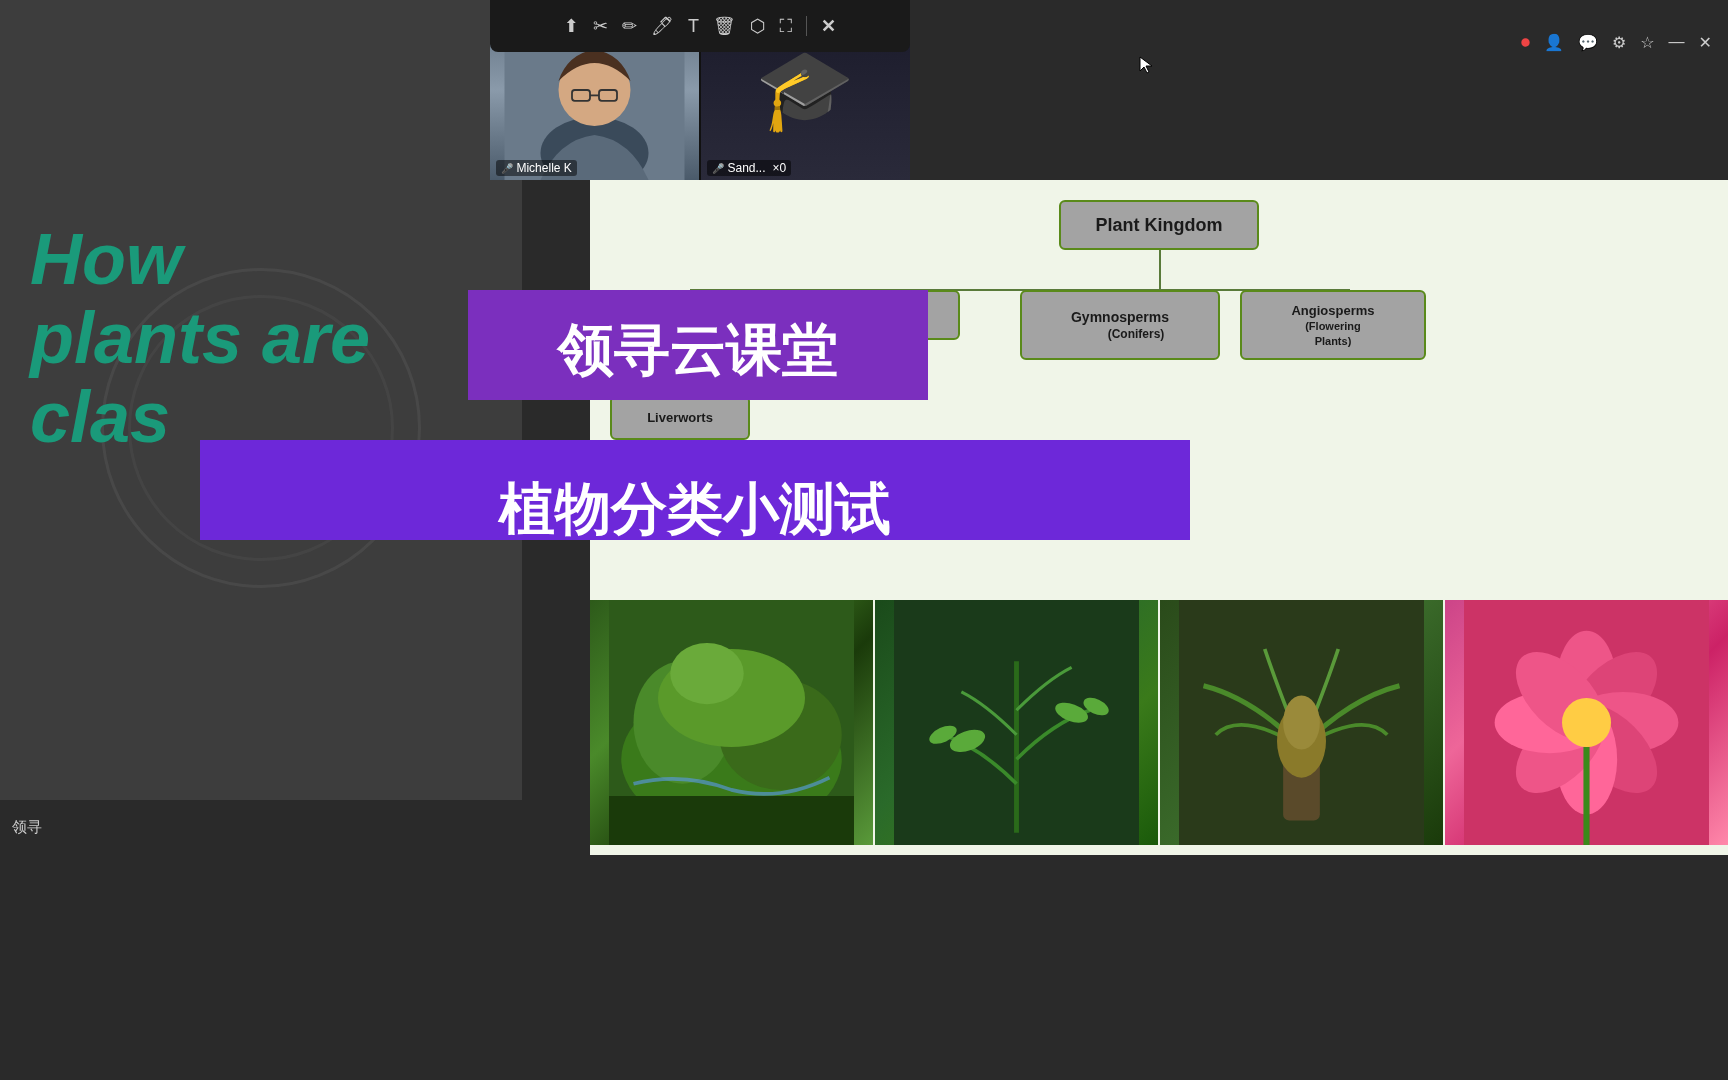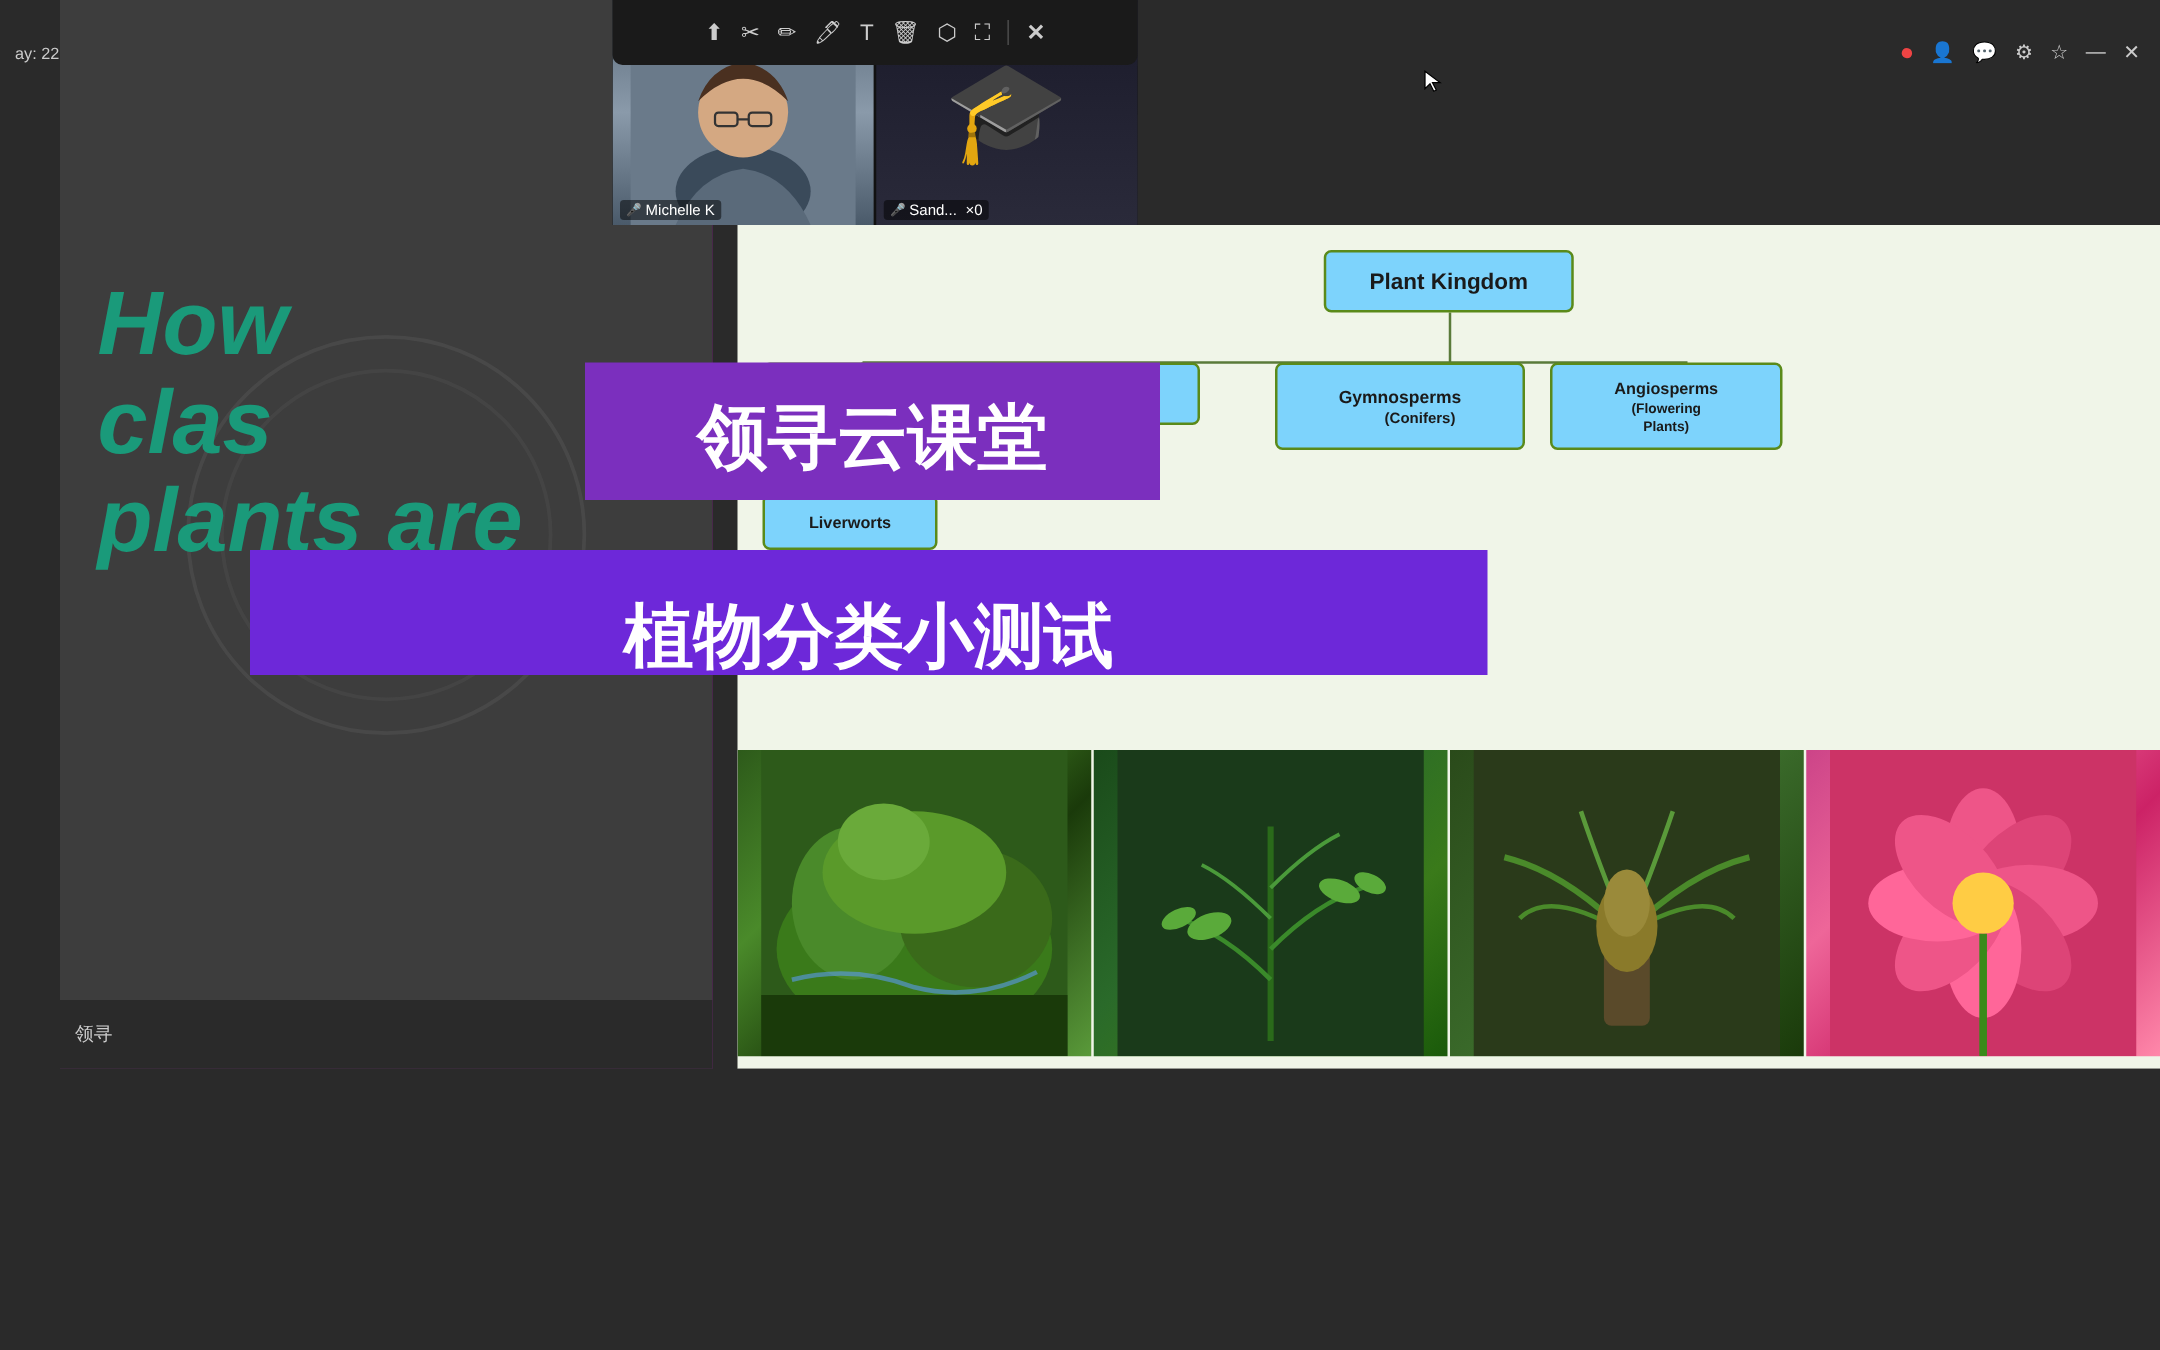--- a/index.html
+++ b/index.html
@@ -85,23 +85,22 @@
       color: #ccc;
     }
 
     
     #left-panel {
       position: absolute;
       top: 0;
       left: 0;
       width: 522px;
       height: 855px;
-      background: #701a75;
+      background: #a3a3a3;
       overflow: hidden;
-      margin-left: 48px;
     }
     #left-slide-content {
       width: 100%;
       height: 100%;
       background: #3d3d3d;
       display: flex;
       flex-direction: column;
       align-items: flex-start;
       justify-content: flex-end;
       padding-bottom: 30px;
@@ -241,21 +240,21 @@
     
     #plant-diagram {
       width: 100%;
       height: 100%;
       padding: 20px;
       position: relative;
     }
 
     
     .diagram-box {
-      background: #7dd3fc;
+      background: #a3a3a3;
       border: 2px solid #5a8a1a;
       border-radius: 6px;
       display: flex;
       align-items: center;
       justify-content: center;
       text-align: center;
       font-weight: bold;
       font-size: 16px;
       color: #1a1a1a;
       position: absolute;
@@ -455,22 +454,22 @@
   <span style="font-size:16px;">✕</span>
 </div>
 
 <div id="left-panel">
   <div id="left-slide-content">
 
     <div class="circle-watermark"></div>
 
     <div class="slide-title-text">
       <div>How</div>
+      <div>plants are</div>
       <div>clas</div>
-      <div>plants are</div>
     </div>
   </div>
 
   <div id="bottom-bar">
     <span>领寻</span>
   </div>
 </div>
 
 <div id="video-panel">
 

